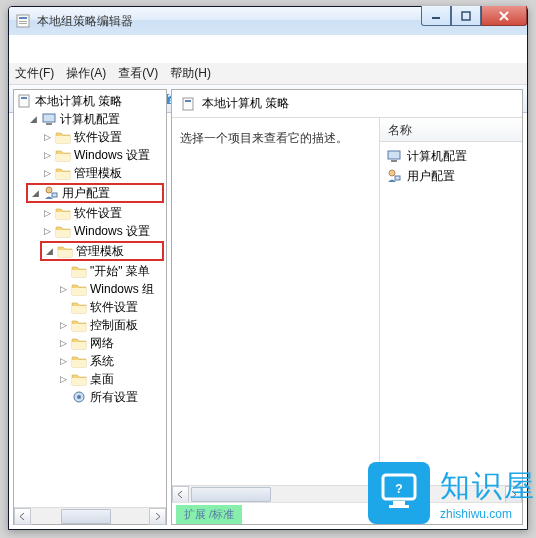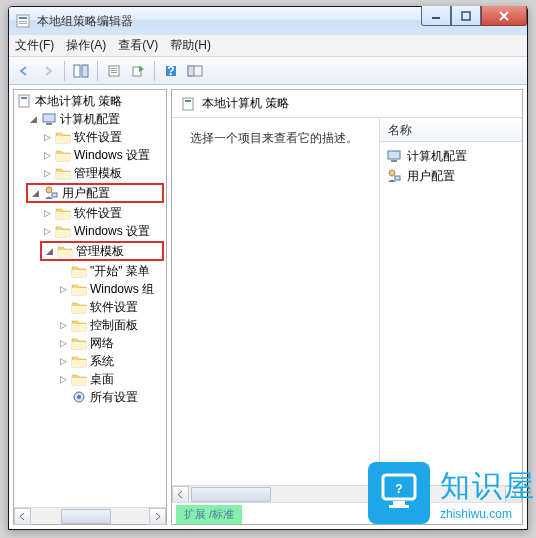--- a/index.html
+++ b/index.html
@@ -6,41 +6,41 @@
 html,body{width:536px;height:538px;background:#d4d4d4;overflow:hidden;}
 .window{position:absolute;left:8px;top:6px;width:520px;height:524px;background:#fff;border:1px solid #0f172a;border-radius:4px 4px 0 0;box-shadow:0 2px 8px rgba(0,0,0,.3);}
 .titlebar{height:28px;background:linear-gradient(to bottom,#f3f8ff 0%,#e1ecf9 45%,#cde0f6 46%,#d6e6f7 100%);border-radius:3px 3px 0 0;display:flex;align-items:center;padding-left:6px;position:relative;}
 .titlebar .ticon{width:16px;height:16px;margin-right:6px;}
 .titlebar .title{color:#333;}
 .winbtns{position:absolute;right:0;top:-1px;display:flex;}
 .winbtn{width:30px;height:20px;border:1px solid #4b6b8f;border-top:none;background:linear-gradient(to bottom,#eaf3fe,#cfe2f8);display:flex;align-items:center;justify-content:center;}
 .winbtn.min{border-radius:0 0 0 3px;}
 .winbtn.close{width:46px;border-radius:0 0 3px 0;background:linear-gradient(to bottom,#e9938a,#d04c3e);border-color:#8c3c35;color:#fff;}
 .winbtn svg{display:block;}
-.menubar{height:22px;background:#f3f3f3;border-bottom:1px solid #d9d9d9;display:flex;align-items:center;padding:0 6px;gap:12px;}
+.menubar{height:22px;background:#f3f3f3;border-bottom:1px solid #d9d9d9;display:flex;align-items:center;padding:0 6px;gap:12px;margin-top:28px;}
 .menubar span{color:#222;}
 .toolbar{height:28px;background:linear-gradient(to bottom,#fafcff,#e8eef6);border-bottom:1px solid #b7c6da;display:flex;align-items:center;padding:0 4px;gap:2px;}
 .tb-sep{width:1px;height:20px;background:#b9c5d4;margin:0 3px;}
 .tb-btn{width:22px;height:22px;border:1px solid transparent;display:flex;align-items:center;justify-content:center;border-radius:2px;}
 .body{position:absolute;top:78px;left:0;right:0;bottom:0;display:flex;padding:4px;gap:4px;}
 .panel{border:1px solid #b0b0b0;background:#fff;position:relative;}
 .left{width:154px;display:flex;flex-direction:column;}
 .right{flex:1;display:flex;flex-direction:column;}
 .tree{flex:1;overflow:hidden;padding:2px 0;}
 .node{display:flex;align-items:center;height:18px;white-space:nowrap;}
 .node .tw{width:11px;height:11px;margin-right:2px;display:flex;align-items:center;justify-content:center;font-size:9px;color:#6a6a6a;}
 .node .ic{width:16px;height:16px;margin-right:3px;flex-shrink:0;}
 .node .lab{color:#000;}
 .folder{fill:#f4d47a;stroke:#c9a23f;stroke-width:.5;}
 .folderlt{fill:#fdf3cf;}
 .hl{border:2px solid #d9302c;display:flex;align-items:center;height:20px;margin:1px 2px;}
 .d0{padding-left:2px;}.d1{padding-left:14px;}.d2{padding-left:28px;}.d3{padding-left:44px;}
 .right-head{height:28px;border-bottom:1px solid #dcdcdc;display:flex;align-items:center;padding:0 8px;gap:6px;background:#fff;}
 .right-body{flex:1;display:flex;}
-.desc{flex:1;border-right:1px solid #dcdcdc;padding:12px 8px;color:#333;margin-left:10px;}
+.desc{flex:1;border-right:1px solid #dcdcdc;padding:12px 8px;color:#333;}
 .listcol{width:142px;}
 .listhead{height:24px;border-bottom:1px solid #dcdcdc;background:linear-gradient(to bottom,#fff,#f1f4f8);padding:4px 8px;color:#333;}
 .listitems{padding:4px 0;}
 .li{display:flex;align-items:center;height:20px;padding:0 6px;gap:5px;}
 .tabbar{height:22px;border-top:1px solid #e0e0e0;display:flex;align-items:flex-end;padding-left:4px;position:relative;}
 .tab{padding:2px 8px;background:#86efac;color:#5a7aa6;font-size:11px;}
 .scrollbar-h{height:17px;background:#f0f0f0;border-top:1px solid #dcdcdc;display:flex;align-items:center;}
 .sbbtn{width:17px;height:17px;background:linear-gradient(to bottom,#fff,#e3e7ee);border:1px solid #c4c9d2;display:flex;align-items:center;justify-content:center;}
 .sbtrack{flex:1;position:relative;height:17px;}
 .sbthumb{position:absolute;height:15px;top:1px;background:linear-gradient(to bottom,#eef2f8,#d3dce8);border:1px solid #b8c2d0;border-radius:1px;}

